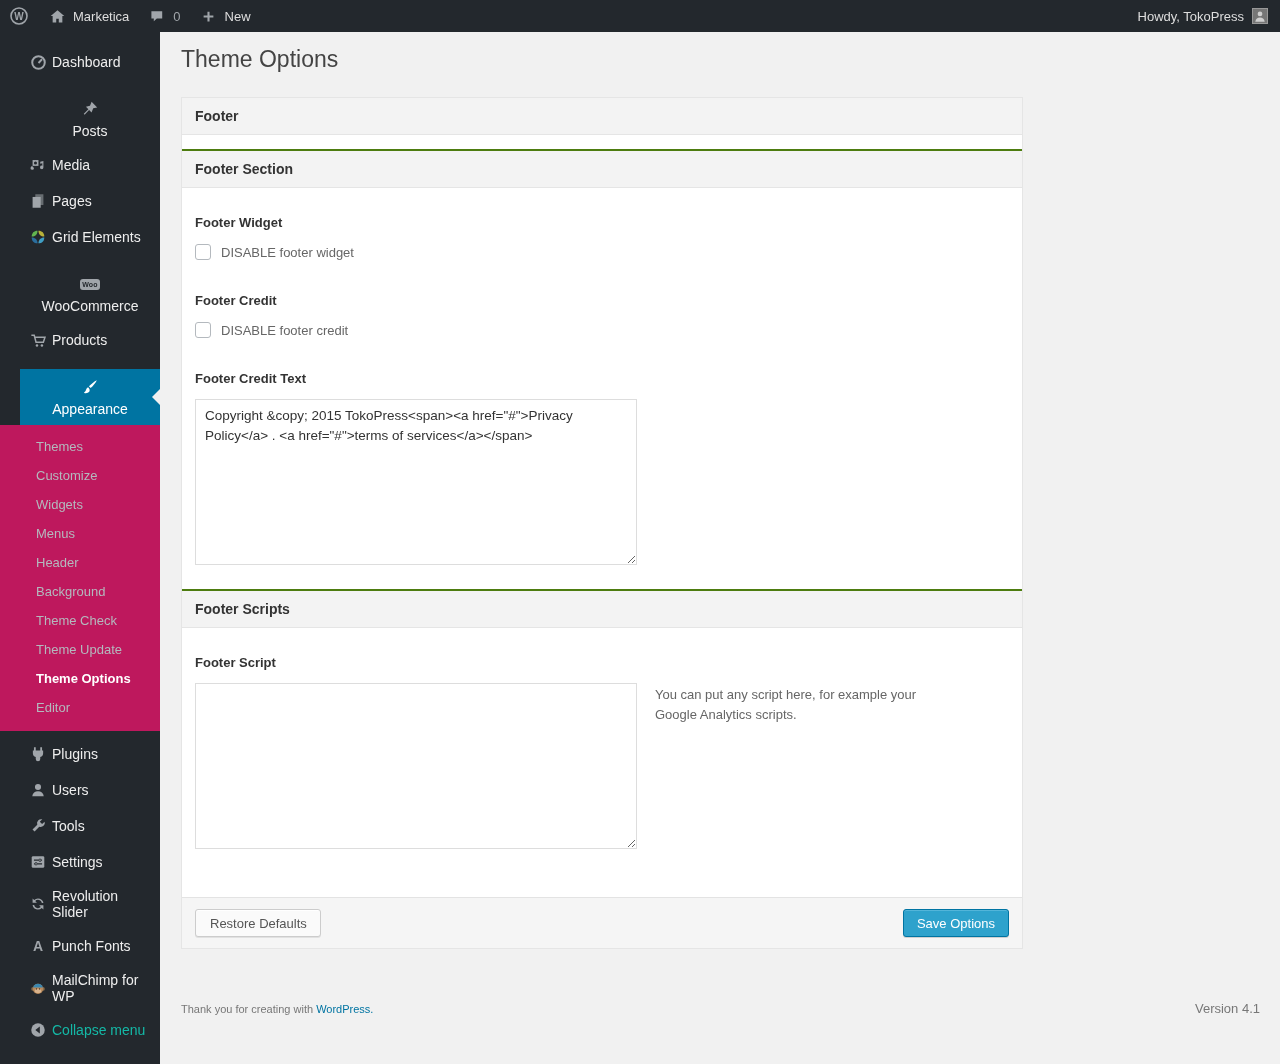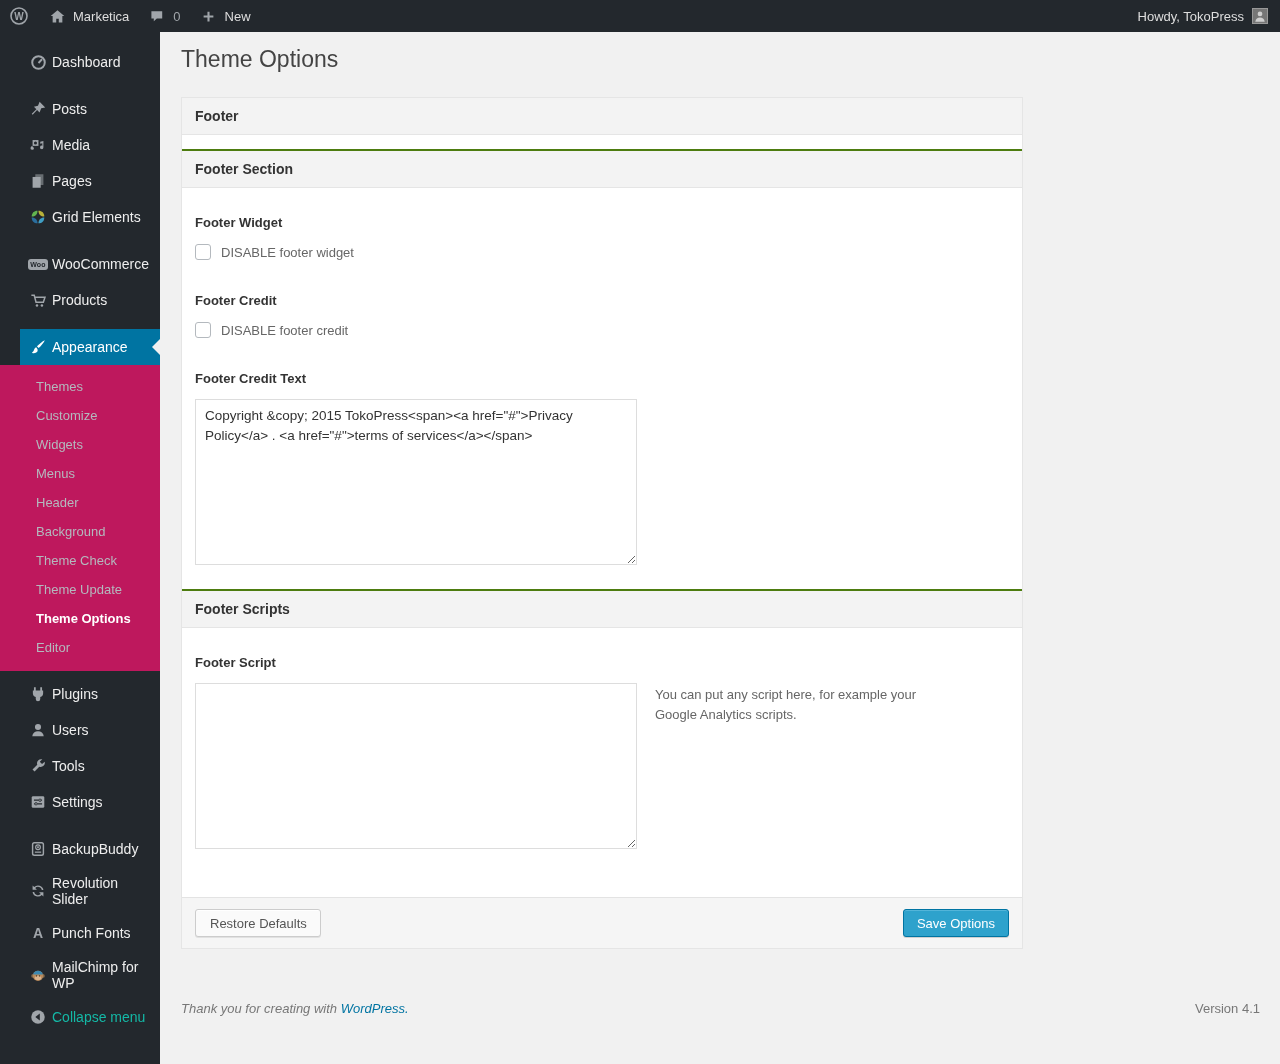--- a/index.html
+++ b/index.html
@@ -26,21 +26,21 @@
   
   .sidebar {
     position:absolute; top:32px; left:0; bottom:0; width:160px;
     background:#23282d; padding-top:12px;
   }
   .menu { list-style:none; }
   .menu-item {
     display:flex; align-items:center; gap:4px;
     padding:8px 8px; font-size:14px; color:#eee; cursor:pointer; position:relative;margin-left:20px;
   }
-  .menu-item.sep { margin-top:11px; }
+  .menu-item.sep { margin-top:11px;flex-direction:column; }
   .mi { width:20px; height:20px; color:#a0a5aa; flex:none; display:flex; align-items:center; justify-content:center; }
   .menu-item.current { background:#0074a2; color:#fff; }
   .menu-item.current .mi { color:#fff; }
   .menu-item.current:after {
     content:""; position:absolute; right:0; top:50%; margin-top:-8px;
     border:8px solid transparent; border-right-color:#f1f1f1;
   }
   .menu-item.dim { color:#14b8a6; }
   .woo-badge { background:#a0a5aa; color:#23282d; font-size:7px; font-weight:bold; border-radius:3px; padding:2px 2px; letter-spacing:.2px; }
   .punch-a { font-size:14px; font-weight:bold; color:#a0a5aa; }
@@ -98,21 +98,21 @@
     box-shadow:inset 0 1px 0 #fff, 0 1px 0 rgba(0,0,0,.08);
     padding-left:14px;
   }
   .btn-primary {
     background:#2ea2cc; border:1px solid #0074a2; color:#fff;
     box-shadow:inset 0 1px 0 rgba(120,200,230,.5), 0 1px 0 rgba(0,0,0,.15);
   }
 
   
   .page-footer { margin-top:52px; display:flex; justify-content:space-between; align-items:baseline; padding-bottom:14px; }
-  .thanks { font-style:italic; color:#777; font-size:13px; }
+  .thanks { color:#777; font-size:11px; }
   .thanks a { color:#0074a2; text-decoration:none; cursor:pointer; }
   .version { color:#777; font-size:13px; }
 </style>
 </head>
 <body>
 
 <div class="admin-bar">
   <div class="ab-left">
     <div class="ab-item">
       <span class="mi">
@@ -277,31 +277,20 @@
             <rect x="3" y="3.5" width="14" height="13" rx="1.5" fill="currentColor"></rect>
             <path d="M5.5 8h9M5.5 12h9" stroke="#23282d" stroke-width="1.4"></path>
             <rect x="11" y="6.4" width="2.4" height="3.2" fill="#23282d"></rect>
             <rect x="6.6" y="10.4" width="2.4" height="3.2" fill="#23282d"></rect>
             <rect x="11.6" y="7" width="1.2" height="2" fill="currentColor"></rect>
             <rect x="7.2" y="11" width="1.2" height="2" fill="currentColor"></rect>
           </svg>
       </span>
       <span>Settings</span>
     </li>
-    <li class="menu-item sep">
-      <span class="mi">
-        <svg width="18" height="18" viewBox="0 0 20 20">
-            <rect x="4" y="3" width="12" height="14" rx="2" fill="none" stroke="currentColor" stroke-width="1.6"></rect>
-            <circle cx="10" cy="8" r="2.6" fill="none" stroke="currentColor" stroke-width="1.3"></circle>
-            <path d="M10 6.9v2.2M8.9 8h2.2" stroke="currentColor" stroke-width="1.1"></path>
-            <path d="M6.5 13.5h7" stroke="currentColor" stroke-width="1.4"></path>
-          </svg>
-      </span>
-      <span>BackupBuddy</span>
-    </li>
     <li class="menu-item">
       <span class="mi">
         <svg width="18" height="18" viewBox="0 0 20 20">
             <path d="M16 9A6 6 0 0 0 5.8 5.6L4 3.8v4.8h4.8L6.9 6.7A4.4 4.4 0 0 1 14.3 9zM4 11a6 6 0 0 0 10.2 3.4l1.8 1.8v-4.8h-4.8l1.9 1.9A4.4 4.4 0 0 1 5.7 11z" fill="currentColor"></path>
           </svg>
       </span>
       <span>Revolution Slider</span>
     </li>
     <li class="menu-item">
       <span class="mi">

